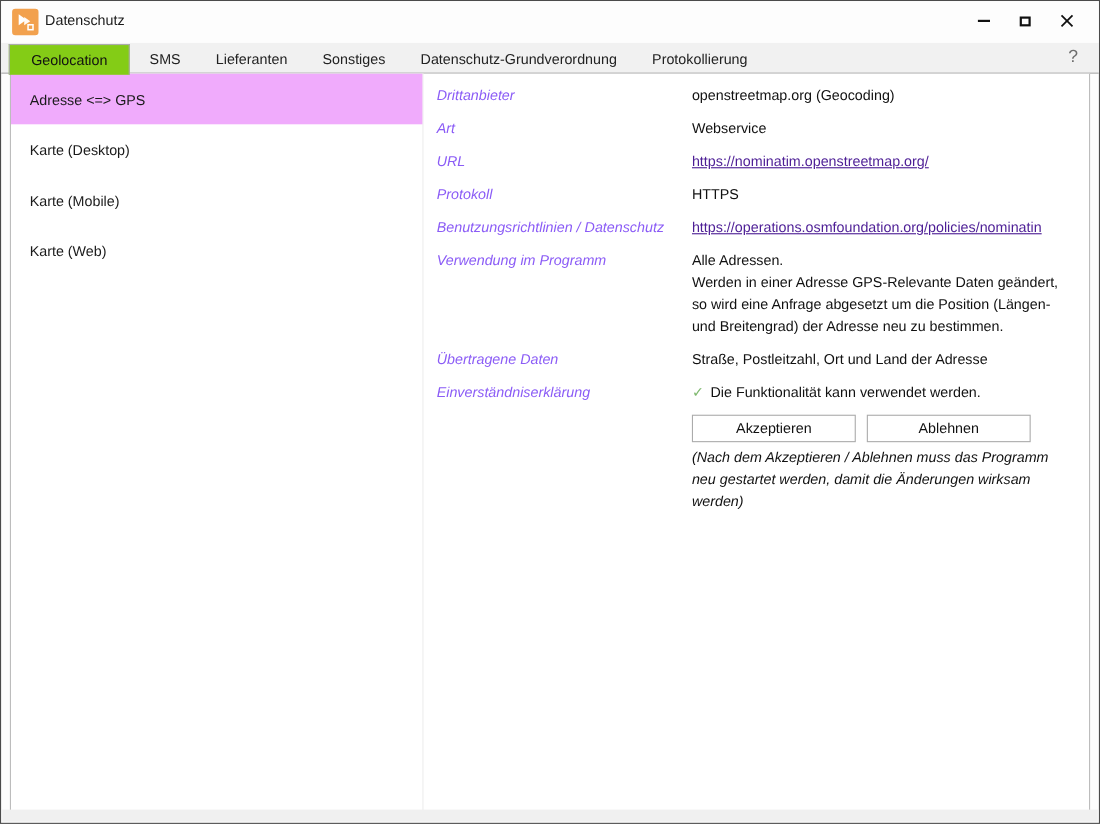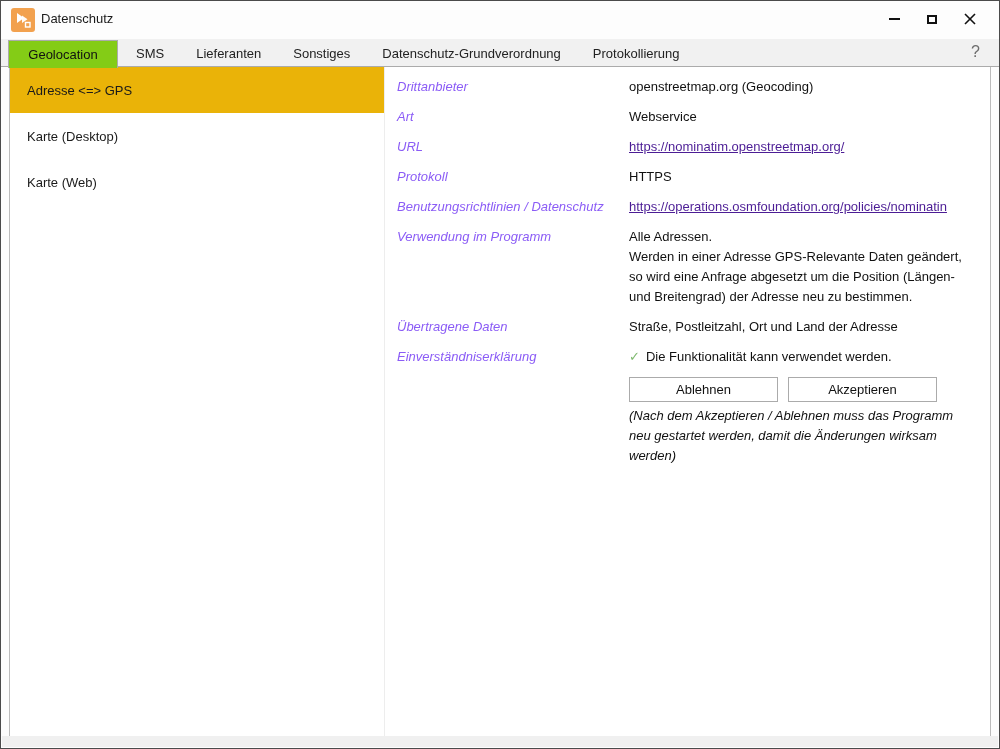--- a/index.html
+++ b/index.html
@@ -44,21 +44,21 @@
     background:#ffffff;border:1px solid #bcbcbc;border-top:none;box-sizing:border-box;
   }
   .sidebar{
     position:absolute;left:0;top:0;width:375px;height:100%;
     border-right:1px solid #ededed;box-sizing:border-box;background:#fff;
   }
   .side-item{
     height:46px;display:flex;align-items:center;padding-left:17px;
     font-size:13px;color:#1a1a1a;cursor:default;
   }
-  .side-item.selected{background:#eab308;}
+  .side-item.selected{background:#f0abfc;}
   
   .panel{
     position:absolute;left:375px;top:0;right:0;bottom:0;
     padding:10px 0 0 12px;box-sizing:border-box;overflow:hidden;font-size:13px;
   }
   .row{display:flex;margin-bottom:10px;line-height:20px;}
   .row .lbl{width:232px;flex:none;font-style:italic;color:#8b5cf6;}
   .row .val{flex:1;min-width:0;color:#111;white-space:pre-line;}
   .row .val a{
     color:#4c1d95;text-decoration:underline;display:block;
@@ -118,20 +118,21 @@
       <div class="tab">Protokollierung</div>
     </div>
   </div>
   <div class="help-q">?</div>
 
   <div class="content-box">
 
     <div class="sidebar">
       <div class="side-item selected">Adresse &lt;=&gt; GPS</div>
       <div class="side-item">Karte (Desktop)</div>
+      <div class="side-item">Karte (Mobile)</div>
       <div class="side-item">Karte (Web)</div>
     </div>
 
     <div class="panel">
 
       <div class="row">
         <div class="lbl">Drittanbieter</div>
         <div class="val">openstreetmap.org (Geocoding)</div>
       </div>
 
@@ -167,22 +168,22 @@
         <div class="lbl">Übertragene Daten</div>
         <div class="val">Straße, Postleitzahl, Ort und Land der Adresse</div>
       </div>
 
       <div class="row">
         <div class="lbl">Einverständniserklärung</div>
         <div class="val"><span class="check">✓</span><span>Die Funktionalität kann verwendet werden.</span></div>
       </div>
 
       <div class="btn-row">
+        <button class="btn">Akzeptieren</button>
         <button class="btn">Ablehnen</button>
-        <button class="btn">Akzeptieren</button>
       </div>
 
       <div class="note">(Nach dem Akzeptieren / Ablehnen muss das Programm
 neu gestartet werden, damit die Änderungen wirksam
 werden)</div>
 
     </div>
   </div>
 
   <div class="bottom-strip"></div>

